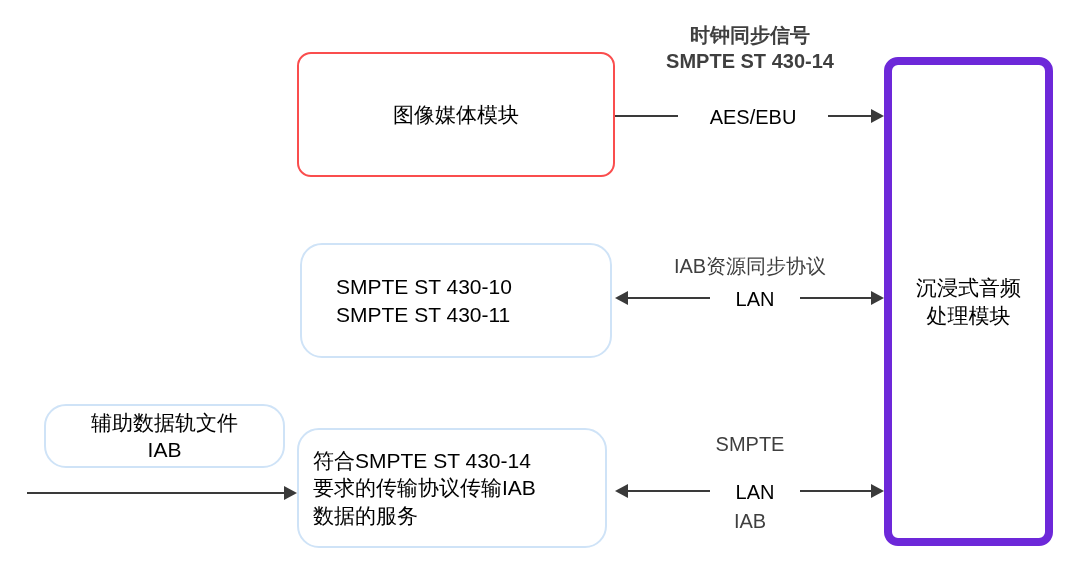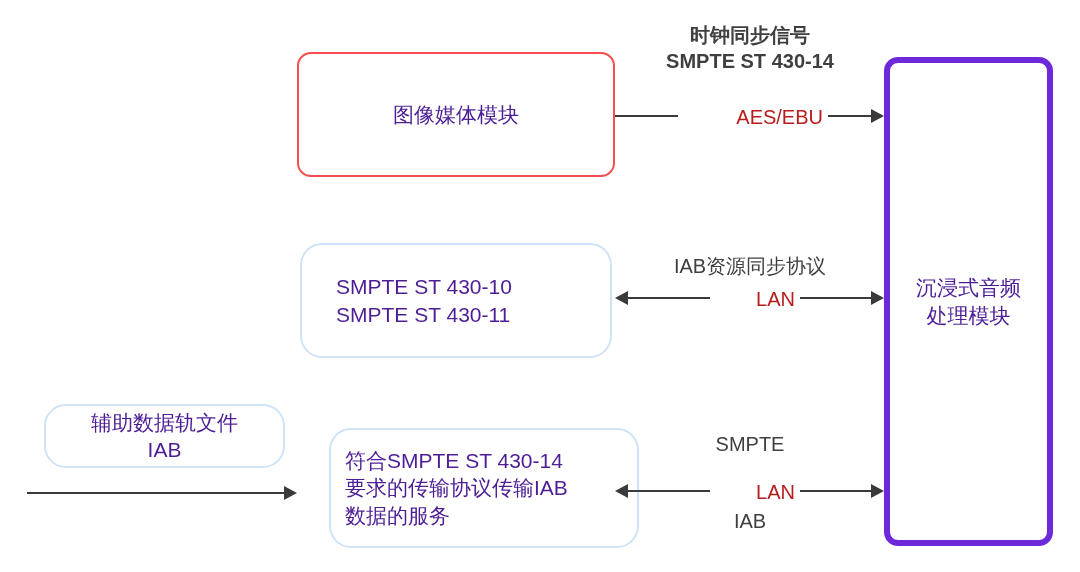--- a/index.html
+++ b/index.html
@@ -17,33 +17,33 @@
     background: #ffffff;
     overflow: hidden;
   }
   .node {
     position: absolute;
     box-sizing: border-box;
     background: #ffffff;
     display: flex;
     flex-direction: column;
     justify-content: center;
-    color: #4c1d95;
+    color: #000000;
     line-height: 1.30;
     white-space: pre-line;
   }
   .node-red {
     border: 2px solid #fa4d4d;
     border-radius: 14px;
     align-items: center;
     text-align: center;
     font-size: 21px;
   }
   .node-green {
-    border: 6px solid #6d28d9;
+    border: 8px solid #6d28d9;
     border-radius: 14px;
     align-items: center;
     text-align: center;
     font-size: 21px;
   }
   .node-blue {
     border: 2px solid #cfe3f7;
     border-radius: 22px;
     font-size: 21px;
   }
@@ -87,22 +87,21 @@
     position: absolute;
     font-size: 20px;
     color: #3f3f3f;
     text-align: center;
     white-space: pre-line;
     line-height: 1.30;
   }
   .edge-label.on-line {
     background: #ffffff;
     padding: 0 5px;
-    color: #b91c1c;
-    text-align: right;
+    color: #000000;
   }
 </style>
 </head>
 <body>
 
 <div id="canvas">
 
   <div class="node node-red" style="left:297px; top:52px; width:318px; height:125px;">
     <span>图像媒体模块</span>
   </div>
@@ -115,21 +114,21 @@
   <div class="node node-blue left-al indent2" style="left:300px; top:243px; width:312px; height:115px;">
     <span>SMPTE ST 430-10
 SMPTE ST 430-11</span>
   </div>
 
   <div class="node node-blue center-al" style="left:44px; top:404px; width:241px; height:64px;">
     <span>辅助数据轨文件
 IAB</span>
   </div>
 
-  <div class="node node-blue left-al indent" style="left:297px; top:428px; width:310px; height:120px;margin-left:32px;">
+  <div class="node node-blue left-al indent" style="left:297px; top:428px; width:310px; height:120px;">
     <span>符合SMPTE ST 430-14
 要求的传输协议传输IAB
 数据的服务</span>
   </div>
 
   <div class="edge" style="left:615px; top:115px; width:256px;"></div>
   <div class="arrowhead arrow-right" style="left:871px; top:109px;"></div>
   <div class="edge-label" style="left:620px; top:22px; width:260px;font-weight:bold;">时钟同步信号
 SMPTE ST 430-14</div>
   <div class="edge-label on-line" style="left:678px; top:104px; width:140px;">AES/EBU</div>

